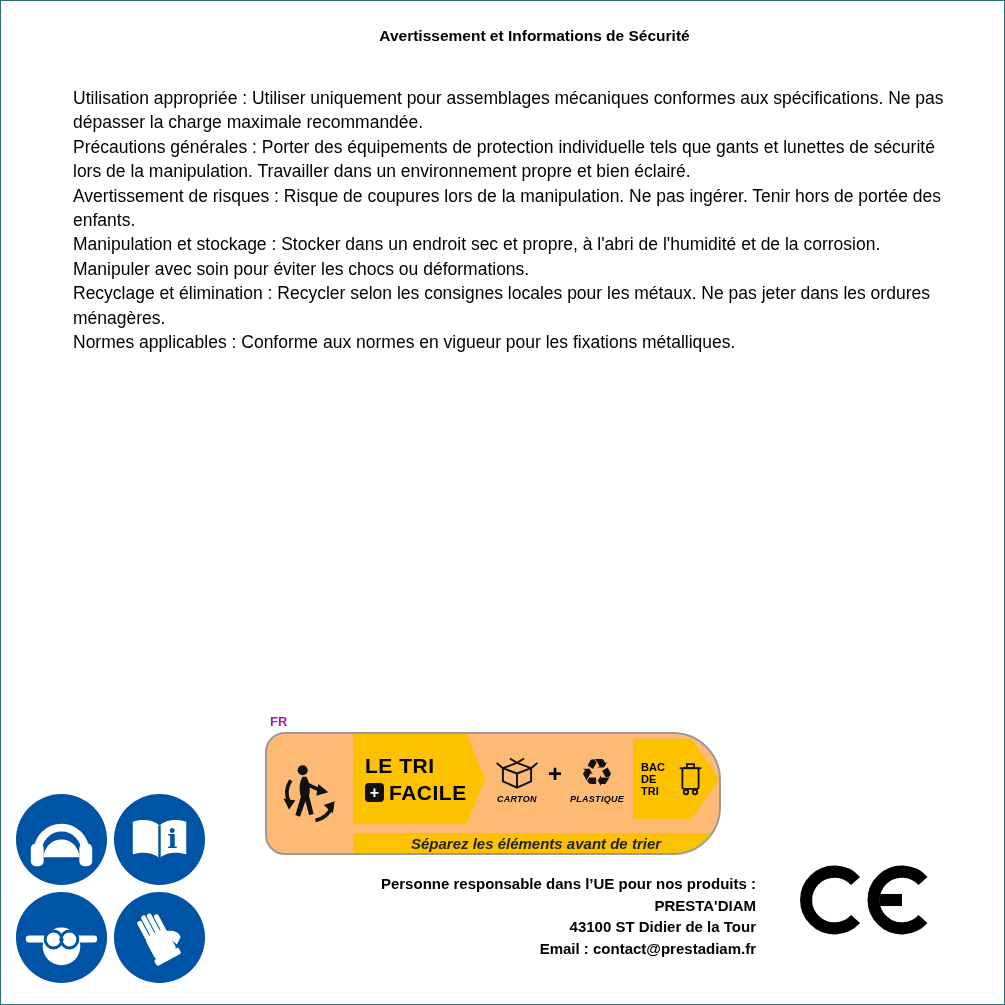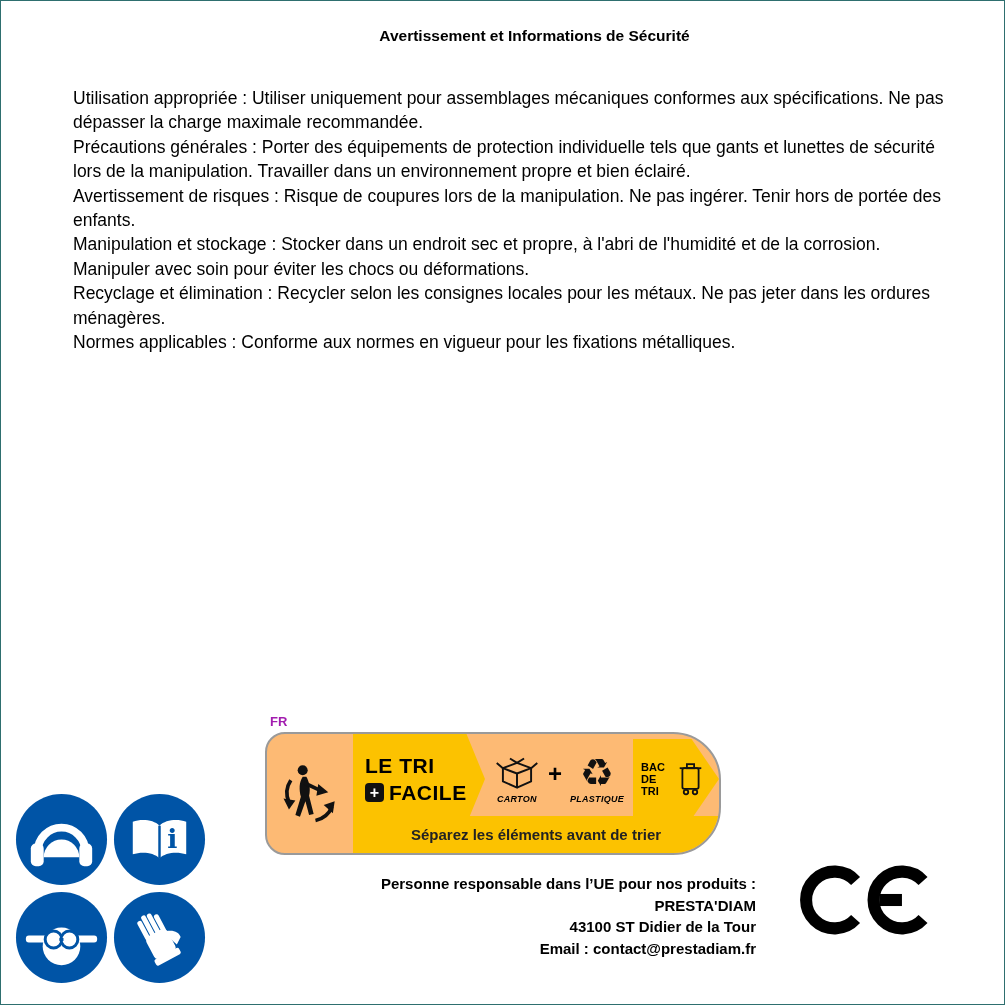--- a/index.html
+++ b/index.html
@@ -78,24 +78,24 @@
   .tri-flag {
     position: absolute; left: 366px; top: 5px; width: 86px; height: 80px;
     background: #FCC200;
     clip-path: polygon(0 0, 68% 0, 100% 50%, 68% 100%, 0 100%);
     display: flex; align-items: center; justify-content: flex-start;
     padding-left: 8px; box-sizing: border-box; gap: 12px;
   }
   .bin-text { display: flex; flex-direction: column; font-weight: bold; font-size: 11px; line-height: 12px; }
 
   .tri-strip {
-    position: absolute; left: 86px; right: 0; bottom: 0; height: 37px;
+    position: absolute; left: 86px; right: 0; bottom: 0; height: 20px;
     background: #FCC200;
     display: flex; align-items: center; justify-content: center;
-    font-weight: bold; font-size: 15px; color: #222; text-align: right;
+    font-style: italic; font-weight: bold; font-size: 15px; color: #222; text-align: right;
   }
 
   
   .responsible {
     position: absolute; left: 255px; top: 872px; width: 500px;
     text-align: right; font-weight: bold; font-size: 15px; line-height: 21.5px;
   }
   .responsible div { margin: 0; }
 
   

